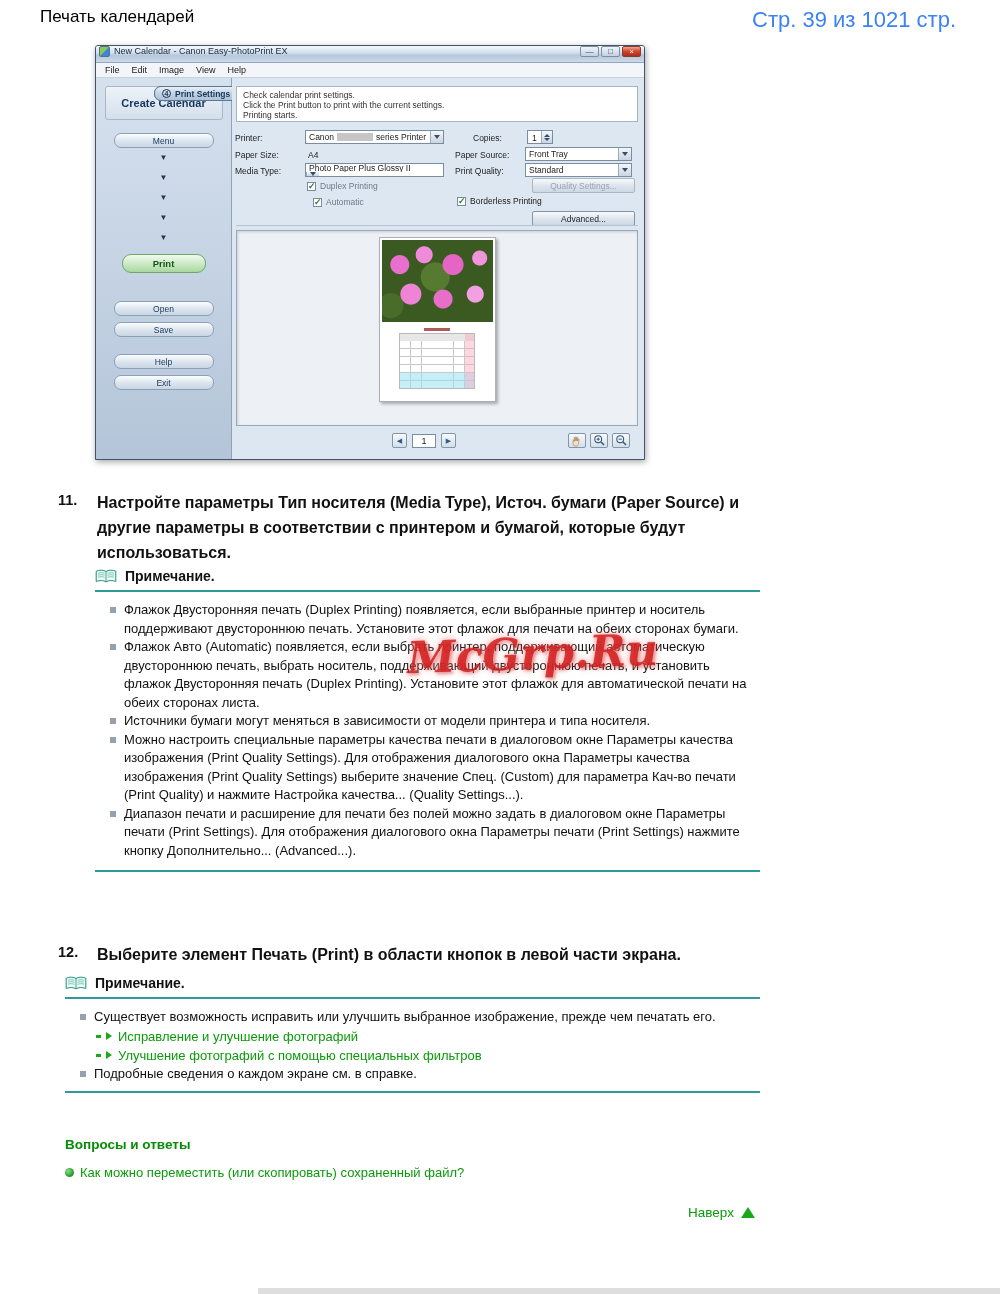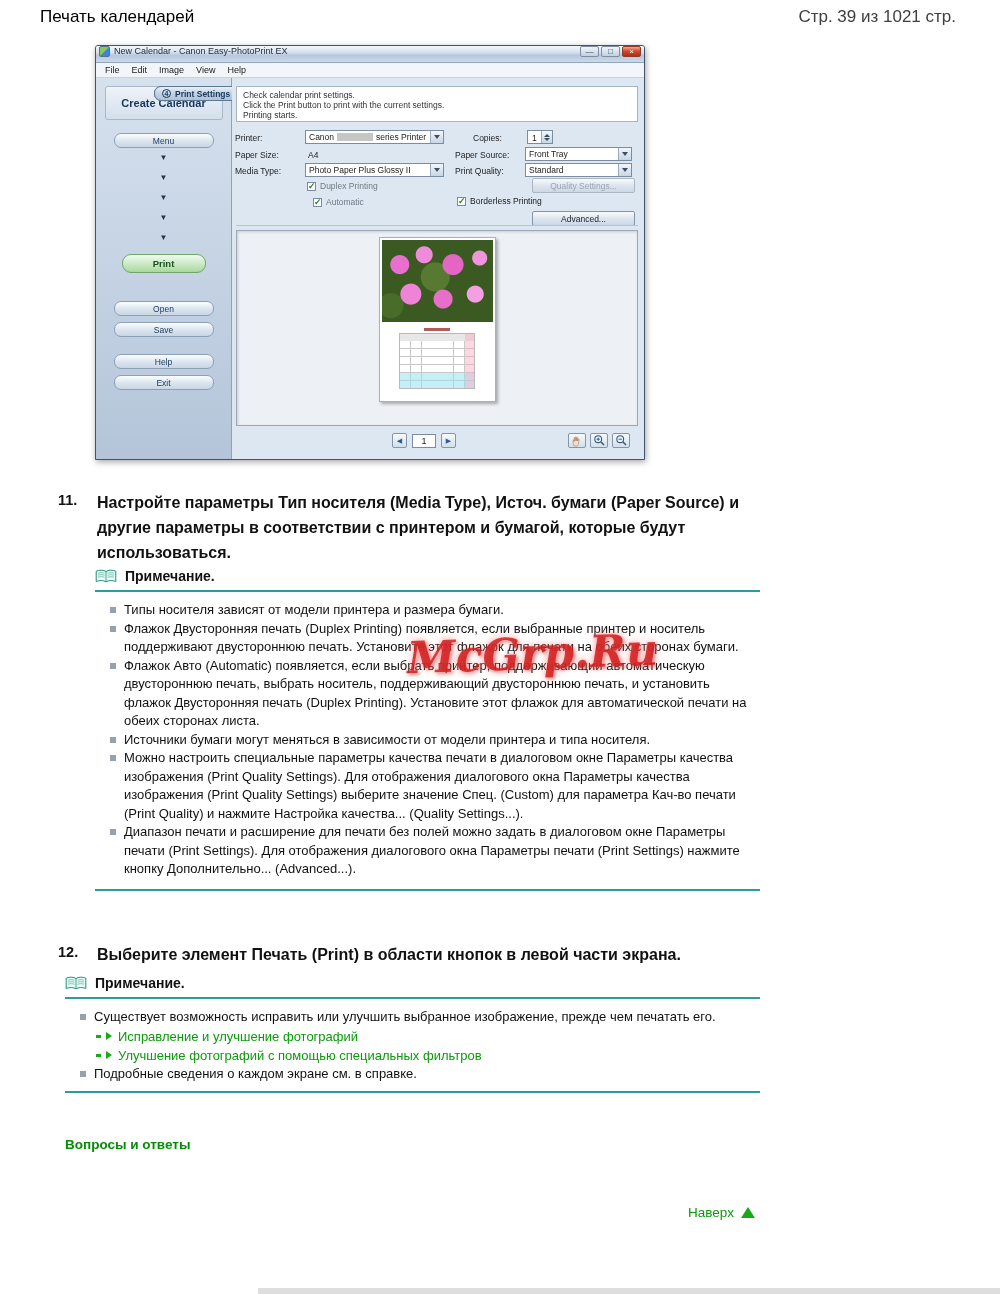--- a/index.html
+++ b/index.html
@@ -2,21 +2,21 @@
 <html><head>
 <meta charset="utf-8">
 <style>
   * { margin:0; padding:0; box-sizing:border-box; }
   html,body { background:#fff; }
   body { font-family:"Liberation Sans", sans-serif; color:#111; }
   .page { position:relative; width:1000px; height:1294px; background:#fff; overflow:hidden; }
 
   
   .hdr-title { position:absolute; left:40px; top:7px; font-size:17px; color:#000; }
-  .hdr-page  { position:absolute; right:44px; top:7px; font-size:17px; color:#404040; }
+  .hdr-page  { position:absolute; right:44px; top:7px; font-size:22px; color:#3b82f6; }
 
   
   .win { position:absolute; left:95px; top:45px; width:550px; height:415px;
          border:1px solid #41546b; border-radius:3px 3px 0 0; background:#c2d1e2;
          box-shadow:1px 2px 6px rgba(0,0,0,.35); }
   .titlebar { height:17px; display:flex; align-items:flex-start; gap:4px; padding:0 3px;
          background:linear-gradient(#f5f9fd,#d3e0ee 40%,#b6c8dc 60%,#ccdae9);
          border-bottom:1px solid #93a5ba; border-radius:2px 2px 0 0; }
   .title-icon { width:11px; height:11px; border-radius:2px; border:1px solid #55708a;
          background:linear-gradient(135deg,#8cc853 0 45%,#3b86d6 55%); flex:none; }
@@ -248,21 +248,21 @@
         <div class="dd" style="left:293px; top:69px; width:107px;">
           <span class="val">
               <span>Front Tray</span>
             </span>
           <span class="ddbtn">
               <span class="tri-down"></span>
             </span>
         </div>
 
         <span class="flabel" style="left:3px; top:88px;">Media Type:</span>
-        <div class="dd" style="left:73px; top:85px; width:139px;">
+        <div class="dd" style="left:73px; top:85px; width:139px;flex-direction:column;">
           <span class="val">
               <span>Photo Paper Plus Glossy II</span>
             </span>
           <span class="ddbtn">
               <span class="tri-down"></span>
             </span>
         </div>
         <span class="flabel" style="left:223px; top:88px;">Print Quality:</span>
         <div class="dd" style="left:293px; top:85px; width:107px;">
           <span class="val">
@@ -341,21 +341,20 @@
     <div class="note-head">
       <svg width="22" height="15" viewBox="0 0 22 15">
         <path d="M11,2.5 C8.5,0.8 4,0.8 1.2,2.2 L1.2,12.5 C4,11.2 8.5,11.2 11,12.8 C13.5,11.2 18,11.2 20.8,12.5 L20.8,2.2 C18,0.8 13.5,0.8 11,2.5 Z" fill="#eafaf4" stroke="#1f8f7f" stroke-width="1"></path>
         <line x1="11" y1="2.6" x2="11" y2="12.6" stroke="#1f8f7f" stroke-width="0.8"></line>
         <path d="M3,4.2 C5.5,3.4 8,3.5 9.5,4.4 M3,6.2 C5.5,5.4 8,5.5 9.5,6.4 M3,8.2 C5.5,7.4 8,7.5 9.5,8.4 M12.5,4.4 C14,3.5 16.5,3.4 19,4.2 M12.5,6.4 C14,5.5 16.5,5.4 19,6.2 M12.5,8.4 C14,7.5 16.5,7.4 19,8.2" fill="none" stroke="#57b0a0" stroke-width="0.7"></path>
       </svg>
       <span class="note-title">Примечание.</span>
     </div>
     <div class="rule"></div>
     <div class="nlist">
-      <div class="nitem"><span class="sq"></span><span>Типы носителя зависят от модели принтера и размера бумаги.</span></div>
       <div class="nitem"><span class="sq"></span><span>Флажок Двусторонняя печать (Duplex Printing) появляется, если выбранные принтер и носитель поддерживают двустороннюю печать. Установите этот флажок для печати на обеих сторонах бумаги.</span></div>
       <div class="nitem"><span class="sq"></span><span>Флажок Авто (Automatic) появляется, если выбрать принтер, поддерживающий автоматическую двустороннюю печать, выбрать носитель, поддерживающий двустороннюю печать, и установить флажок Двусторонняя печать (Duplex Printing). Установите этот флажок для автоматической печати на обеих сторонах листа.</span></div>
       <div class="nitem"><span class="sq"></span><span>Источники бумаги могут меняться в зависимости от модели принтера и типа носителя.</span></div>
       <div class="nitem"><span class="sq"></span><span>Можно настроить специальные параметры качества печати в диалоговом окне Параметры качества изображения (Print Quality Settings). Для отображения диалогового окна Параметры качества изображения (Print Quality Settings) выберите значение Спец. (Custom) для параметра Кач-во печати (Print Quality) и нажмите Настройка качества... (Quality Settings...).</span></div>
       <div class="nitem"><span class="sq"></span><span>Диапазон печати и расширение для печати без полей можно задать в диалоговом окне Параметры печати (Print Settings). Для отображения диалогового окна Параметры печати (Print Settings) нажмите кнопку Дополнительно... (Advanced...).</span></div>
     </div>
     <div class="rule"></div>
   </div>
 
   <div class="step step12">
@@ -385,20 +384,24 @@
           <span class="arrow-head"></span>
         <a class="glink">Улучшение фотографий с помощью специальных фильтров</a>
       </div>
       <div class="nitem"><span class="sq"></span><span>Подробные сведения о каждом экране см. в справке.</span></div>
     </div>
     <div class="rule"></div>
   </div>
 
   <div class="qa">
     <div class="qa-title">Вопросы и ответы</div>
+    <div class="qa-row">
+      <span class="disc"></span>
+      <a class="glink">Как можно переместить (или скопировать) сохраненный файл?</a>
+    </div>
   </div>
 
   <div class="toplink">
     <span>Наверх</span>
     <span class="uptri"></span>
   </div>
 
   <div class="watermark">McGrp.Ru</div>
   <div class="bottomstrip"></div>
 </div>

